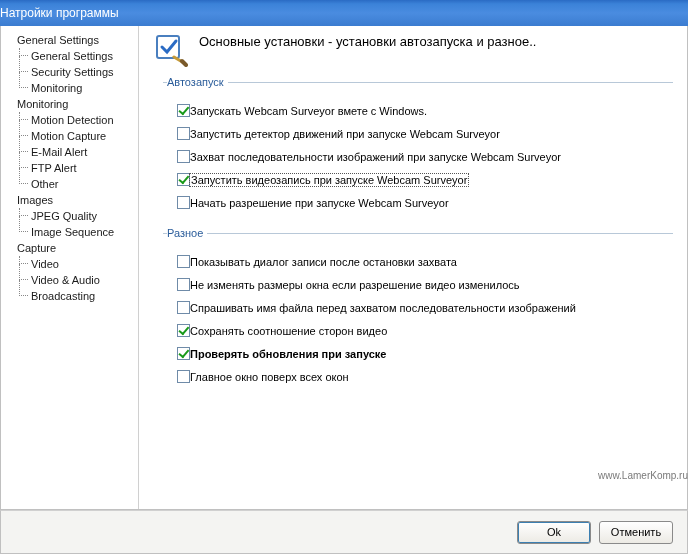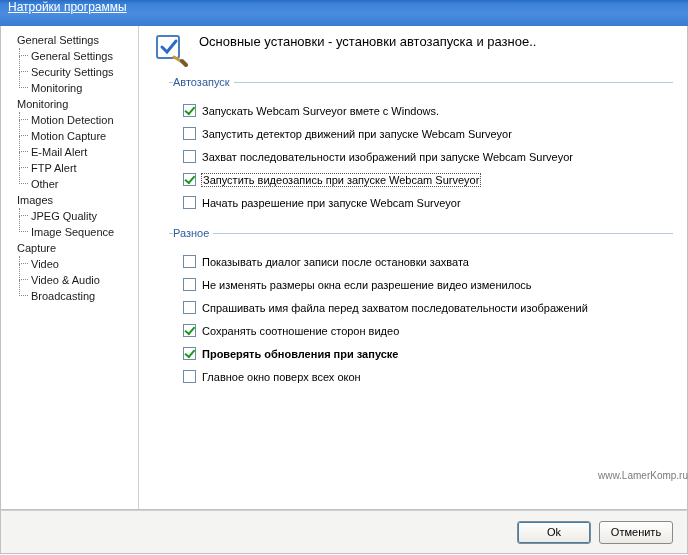--- a/index.html
+++ b/index.html
@@ -10,23 +10,23 @@
     background: #fff;
     width: 688px;
     height: 555px;
     overflow: hidden;
   }
   .titlebar {
     height: 26px;
     background: linear-gradient(to bottom, #2a6bc4 0%, #3b82d8 15%, #4a8ce0 50%, #3b7cd0 100%);
     color: #fff;
     display: flex;
-    padding: 0 8px;
+    align-items: center;
+    padding: 0 0;
     font-size: 12px;
-    text-decoration: underline;
   }
   .content {
     display: flex;
     height: 484px;
     border: 1px solid #c0c0c0;
     border-top: none;
   }
   .tree {
     width: 130px;
     background: #fff;
@@ -75,32 +75,31 @@
     display: flex; align-items: center; justify-content: center;
   }
   .page-title {
     font-weight: normal;
     font-size: 13px;
     padding-top: 2px;
   }
   fieldset.group {
     border: none;
     border-top: 1px solid #b8c8d8;
-    margin: 8px 0 6px 16px;
+    margin: 8px 0 6px 10px;
     padding: 10px 0 4px 4px;
   }
   fieldset.group legend {
     color: #2a5c9a;
     padding: 0 4px 0 0;
     font-size: 11px;
   }
   .check-row {
     display: flex;
     align-items: center;
-    gap: 6px;
     padding: 4px 0 4px 10px;
     margin: 2px 0;
   }
   .cbox {
     width: 13px; height: 13px;
     border: 1px solid #6f8ba8;
     background: #fff;
     display: inline-flex;
     align-items: center;
     justify-content: center;

